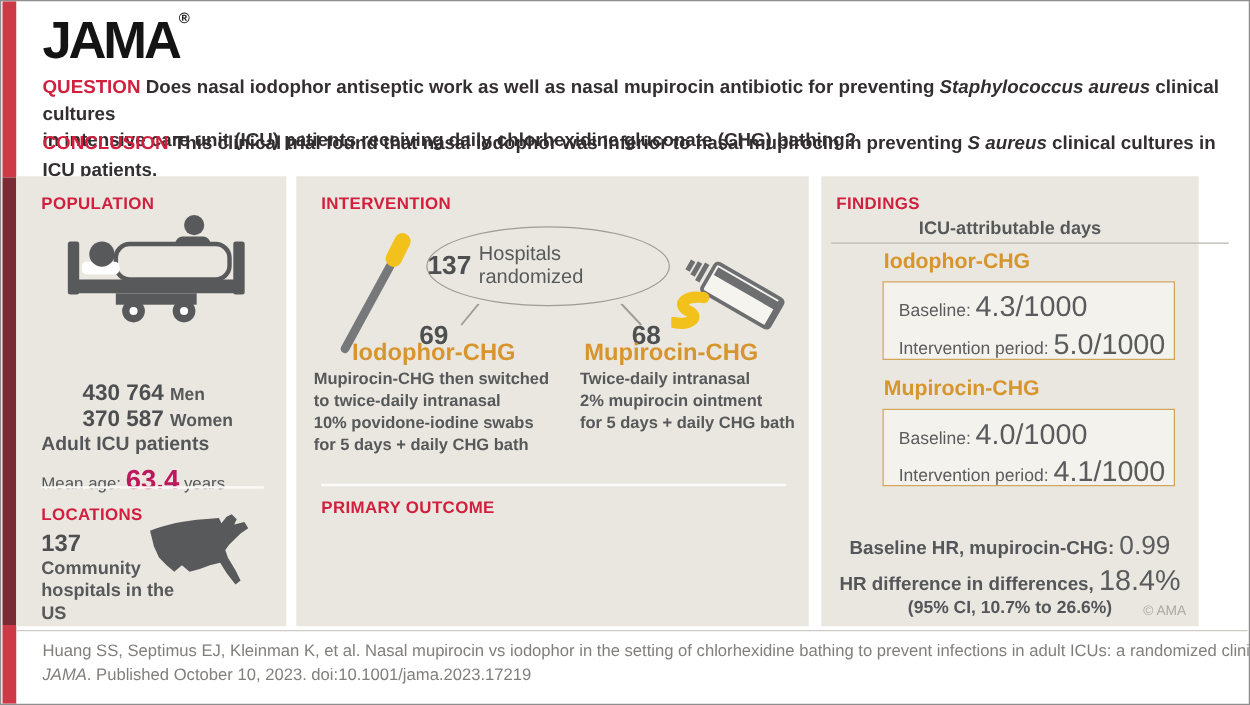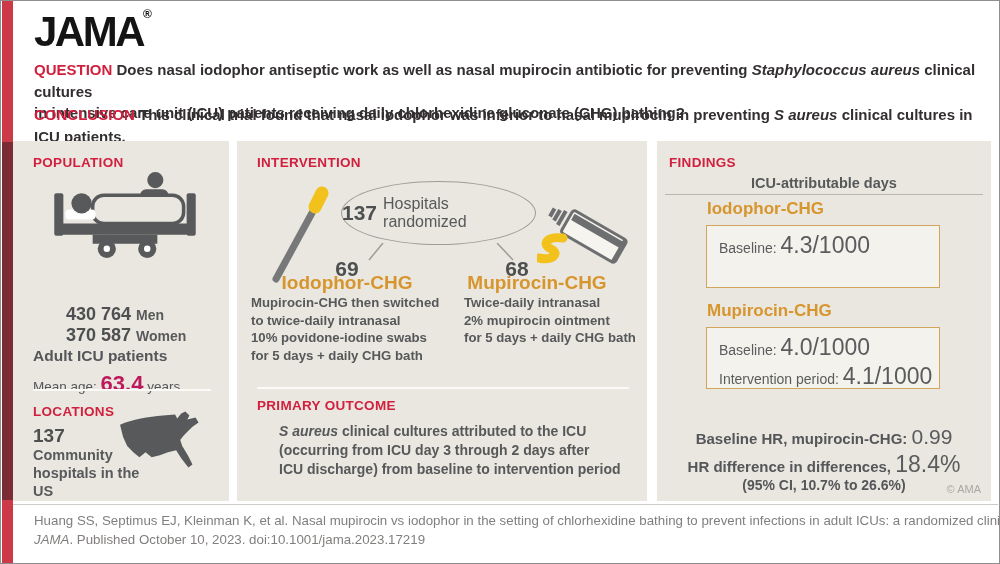--- a/index.html
+++ b/index.html
@@ -15,21 +15,21 @@
   .logo{left:33px;top:6px;font-size:42px;font-weight:bold;letter-spacing:-2.5px;color:#141414;}
   .logo sup{font-size:12px;letter-spacing:0;vertical-align:28px;}
   .hblock{left:33px;width:960px;font-size:15px;font-weight:bold;color:#332f30;line-height:21.5px;white-space:pre-line;}
   .q{top:58px;}
   .c{top:103px;}
   .red-label{color:#d11f3d;}
   
   .panel{position:absolute;top:140px;height:360px;background:#e9e7e0;}
   .p1{left:12px;width:216px;}
   .p2{left:236px;width:410px;}
-  .p3{left:656px;width:334px;}
+  .p3{left:656px;width:302px;}
   .sec-title{font-size:13.5px;font-weight:bold;color:#d11f3d;letter-spacing:.3px;}
   .divider{position:absolute;height:2px;background:#fbfaf6;}
   
   .statrow{position:absolute;white-space:nowrap;}
   .statnum{font-size:18px;font-weight:bold;color:#4e4f51;display:inline-block;width:70px;text-align:right;}
   .statlbl{font-size:14px;font-weight:bold;color:#58595b;margin-left:5px;}
   .adult{font-size:15.5px;font-weight:bold;color:#55565a;}
   .mean{font-size:13.5px;color:#55565a;}
   .mean b{font-size:22px;color:#be185d;}
   .loccount{font-size:19px;font-weight:bold;color:#4e4f51;}
@@ -159,33 +159,31 @@
         <rect x="22" y="27" width="4" height="16" fill="#6d6e70"></rect>
         <rect x="16.5" y="29" width="4" height="12" fill="#6d6e70"></rect>
         <rect x="11" y="30.5" width="4" height="9" fill="#6d6e70"></rect>
       </g>
       <path d="M26,52 C10,50 4,58 14,63 C23,67 16,75 2,72" fill="none" stroke="#f2c11c" stroke-width="9" stroke-linecap="round"></path>
     </svg>
 
     <div class="divider" style="left:20px;top:246px;width:372px;"></div>
 
     <div class="abs sec-title" style="left:20px;top:257px;">PRIMARY OUTCOME</div>
-    <div class="outcome" style="left:42px;top:281px;width:350px;"><i>S aureus</i><span> clinical cultures attributed to the ICU
-(occurring from ICU day 3 through 2 days after
-ICU discharge) from baseline to intervention period</span></div>
   </div>
 
   <div class="panel p3">
     <div class="abs sec-title" style="left:12px;top:14px;">FINDINGS</div>
     <div class="fsub" style="top:34px;">ICU-attributable days</div>
     <div class="fline" style="left:8px;top:53px;width:318px;"></div>
 
     <div class="gname" style="left:50px;top:58px;">Iodophor-CHG</div>
     <div class="fbox" style="left:49px;top:84px;width:234px;height:63px;">
       <div class="row"><span class="sl">Baseline: </span><span class="bv">4.3/1000</span></div>
+      <div class="row"><span class="sl">Intervention period: </span><span class="bv">5.0/1000</span></div>
     </div>
 
     <div class="gname" style="left:50px;top:160px;">Mupirocin-CHG</div>
     <div class="fbox" style="left:49px;top:186px;width:234px;height:62px;">
       <div class="row"><span class="sl">Baseline: </span><span class="bv">4.0/1000</span></div>
       <div class="row"><span class="sl">Intervention period: </span><span class="bv">4.1/1000</span></div>
     </div>
 
     <div class="hrline" style="top:284px;"><span class="hrlbl">Baseline HR, mupirocin-CHG: </span><span class="hrval">0.99</span></div>
 

